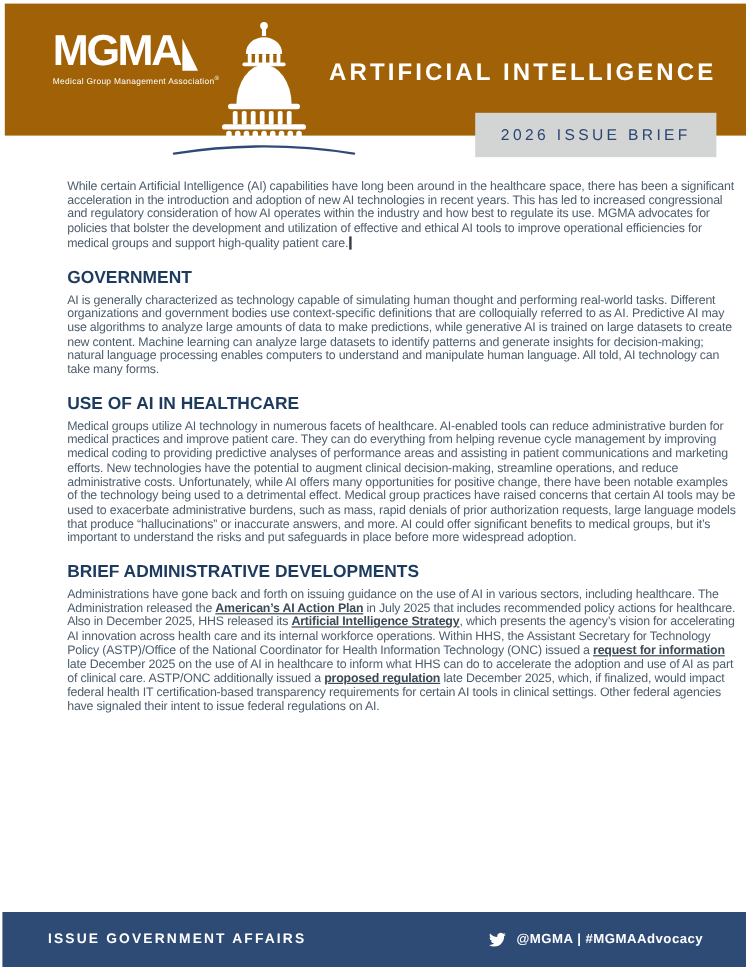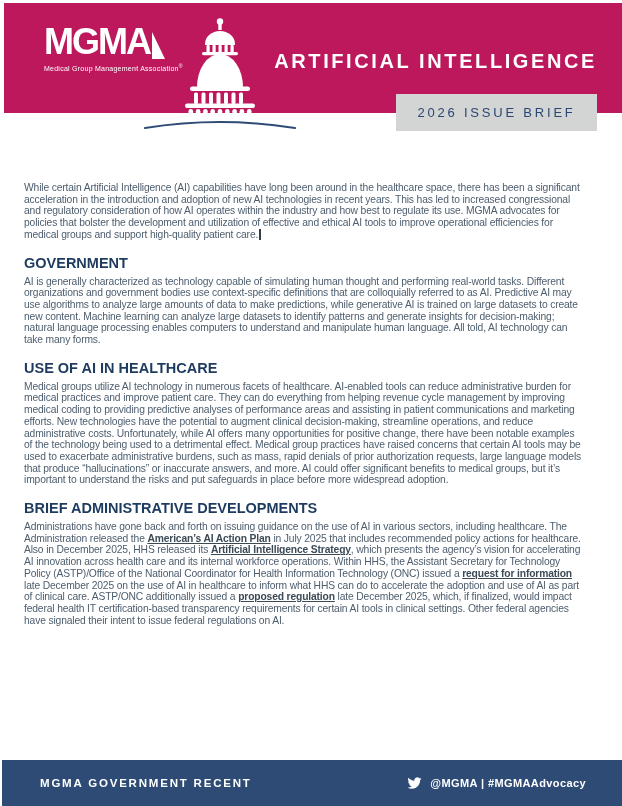--- a/index.html
+++ b/index.html
@@ -2,21 +2,21 @@
 <html><head>
 <meta charset="utf-8">
 <style>
   html,body{margin:0;padding:0;background:#ffffff;}
   .page{
     position:relative;width:622px;height:806px;background:#ffffff;overflow:hidden;
     font-family:"Liberation Sans",sans-serif;
   }
   
   .header-band{
-    position:absolute;left:4px;top:3px;right:0;height:110px;background:#be185d;
+    position:absolute;left:4px;top:3px;right:0;height:110px;background:#a16207;
   }
   .logo{position:absolute;left:40px;top:21px;color:#ffffff;}
   .logo-row{display:flex;align-items:flex-end;}
   .logo-acronym{
     font-size:36px;font-weight:bold;letter-spacing:-2px;line-height:1;
   }
   .logo-slash{
     width:0;height:0;border-top:27px solid transparent;border-left:13px solid #ffffff;
     margin-left:2px;margin-bottom:1px;
   }
@@ -32,21 +32,21 @@
     font-size:20px;font-weight:bold;letter-spacing:2.6px;white-space:nowrap;
   }
   .badge{
     position:absolute;right:25px;top:91px;width:201px;height:37px;background:#d3d4d4;
     display:flex;align-items:center;justify-content:center;z-index:4;
   }
   .badge span{
     color:#2a4773;font-size:13px;font-weight:normal;letter-spacing:2.8px;white-space:nowrap;
   }
   
-  .content{position:absolute;left:24px;top:150px;width:559px;margin-top:32px;}
+  .content{position:absolute;left:56px;top:150px;width:559px;}
   .body-text{
     margin:0;font-size:10.3px;line-height:11.7px;letter-spacing:-0.15px;color:#4d5d6d;
   }
   h2{
     margin:14px 0 4px 0;font-size:14.5px;line-height:17px;font-weight:bold;
     color:#1d3a5f;letter-spacing:0;
   }
   .doc-link{
     color:#3c4a56;font-weight:bold;text-decoration:underline;cursor:pointer;
   }
@@ -127,21 +127,21 @@
     <p class="body-text">AI is generally characterized as technology capable of simulating human thought and performing real-world tasks. Different organizations and government bodies use context-specific definitions that are colloquially referred to as AI. Predictive AI may use algorithms to analyze large amounts of data to make predictions, while generative AI is trained on large datasets to create new content. Machine learning can analyze large datasets to identify patterns and generate insights for decision-making; natural language processing enables computers to understand and manipulate human language. All told, AI technology can take many forms.</p>
 
     <h2>USE OF AI IN HEALTHCARE</h2>
     <p class="body-text">Medical groups utilize AI technology in numerous facets of healthcare. AI-enabled tools can reduce administrative burden for medical practices and improve patient care. They can do everything from helping revenue cycle management by improving medical coding to providing predictive analyses of performance areas and assisting in patient communications and marketing efforts. New technologies have the potential to augment clinical decision-making, streamline operations, and reduce administrative costs. Unfortunately, while AI offers many opportunities for positive change, there have been notable examples of the technology being used to a detrimental effect. Medical group practices have raised concerns that certain AI tools may be used to exacerbate administrative burdens, such as mass, rapid denials of prior authorization requests, large language models that produce “hallucinations” or inaccurate answers, and more. AI could offer significant benefits to medical groups, but it’s important to understand the risks and put safeguards in place before more widespread adoption.</p>
 
     <h2>BRIEF ADMINISTRATIVE DEVELOPMENTS</h2>
     <p class="body-text"><span>Administrations have gone back and forth on issuing guidance on the use of AI in various sectors, including healthcare. The Administration released the </span><a class="doc-link" href="#">American’s AI Action Plan</a><span> in July 2025 that includes recommended policy actions for healthcare. Also in December 2025, HHS released its </span><a class="doc-link" href="#">Artificial Intelligence Strategy</a><span>, which presents the agency’s vision for accelerating AI innovation across health care and its internal workforce operations. Within HHS, the Assistant Secretary for Technology Policy (ASTP)/Office of the National Coordinator for Health Information Technology (ONC) issued a </span><a class="doc-link" href="#">request for information</a><span> late December 2025 on the use of AI in healthcare to inform what HHS can do to accelerate the adoption and use of AI as part of clinical care.  ASTP/ONC additionally issued a </span><a class="doc-link" href="#">proposed regulation</a><span> late December 2025, which, if finalized, would impact federal health IT certification-based transparency requirements for certain AI tools in clinical settings. Other federal agencies have signaled their intent to issue federal regulations on AI.</span></p>
   </div>
 
   <div class="footer">
-    <div class="footer-left">MGMA GOVERNMENT RECENT</div>
+    <div class="footer-left">ISSUE GOVERNMENT AFFAIRS</div>
     <div class="footer-right">
       <svg class="twitter" viewBox="0 0 24 24" aria-hidden="true">
         <path d="M23.953 4.57a10 10 0 01-2.825.775 4.958 4.958 0 002.163-2.723c-.951.555-2.005.959-3.127 1.184a4.92 4.92 0 00-8.384 4.482C7.69 8.095 4.067 6.13 1.64 3.162a4.822 4.822 0 00-.666 2.475c0 1.71.87 3.213 2.188 4.096a4.904 4.904 0 01-2.228-.616v.06a4.923 4.923 0 003.946 4.827 4.996 4.996 0 01-2.212.085 4.936 4.936 0 004.604 3.417 9.867 9.867 0 01-6.102 2.105c-.39 0-.779-.023-1.17-.067a13.995 13.995 0 007.557 2.209c9.053 0 13.998-7.496 13.998-13.985 0-.21 0-.42-.015-.63A9.935 9.935 0 0024 4.59z"></path>
       </svg>
       <span>@MGMA | #MGMAAdvocacy</span>
     </div>
   </div>
 
 </div>
 

